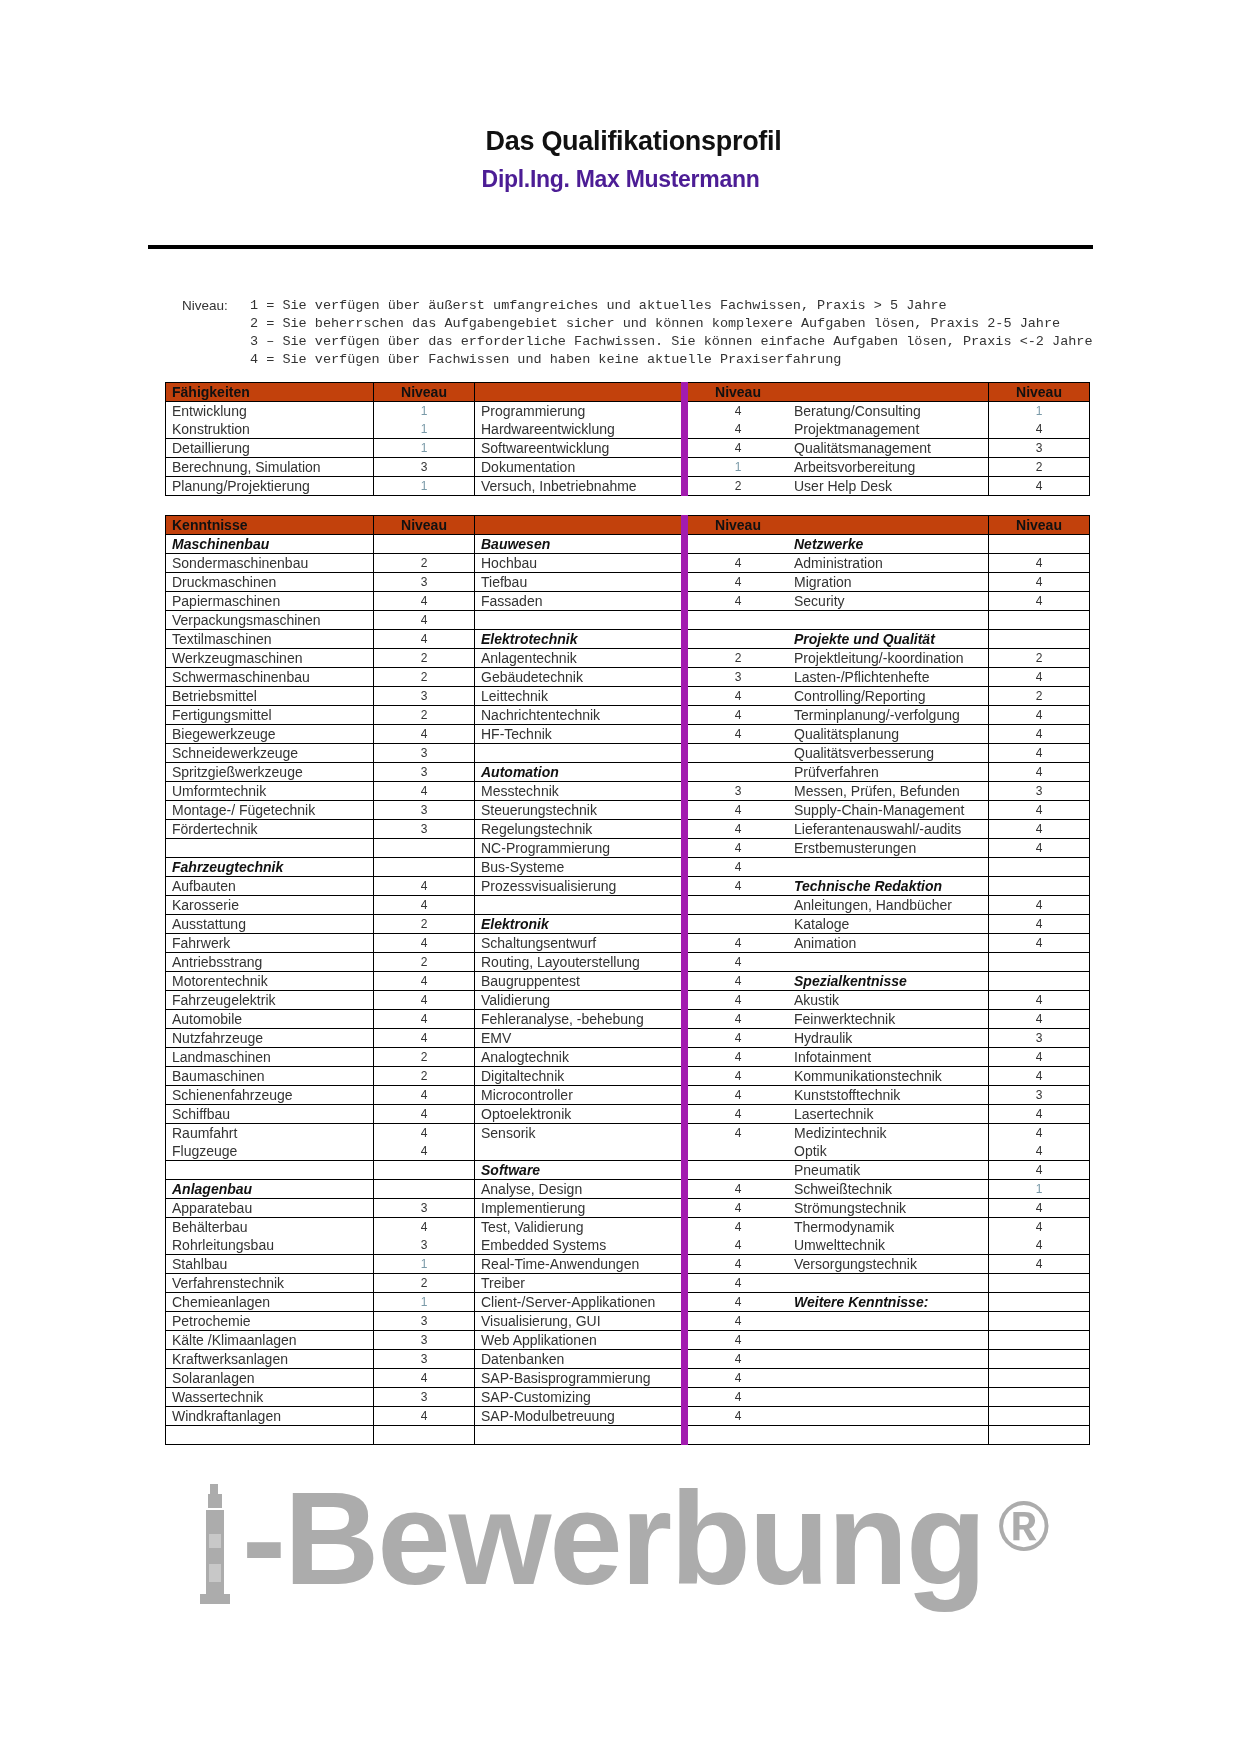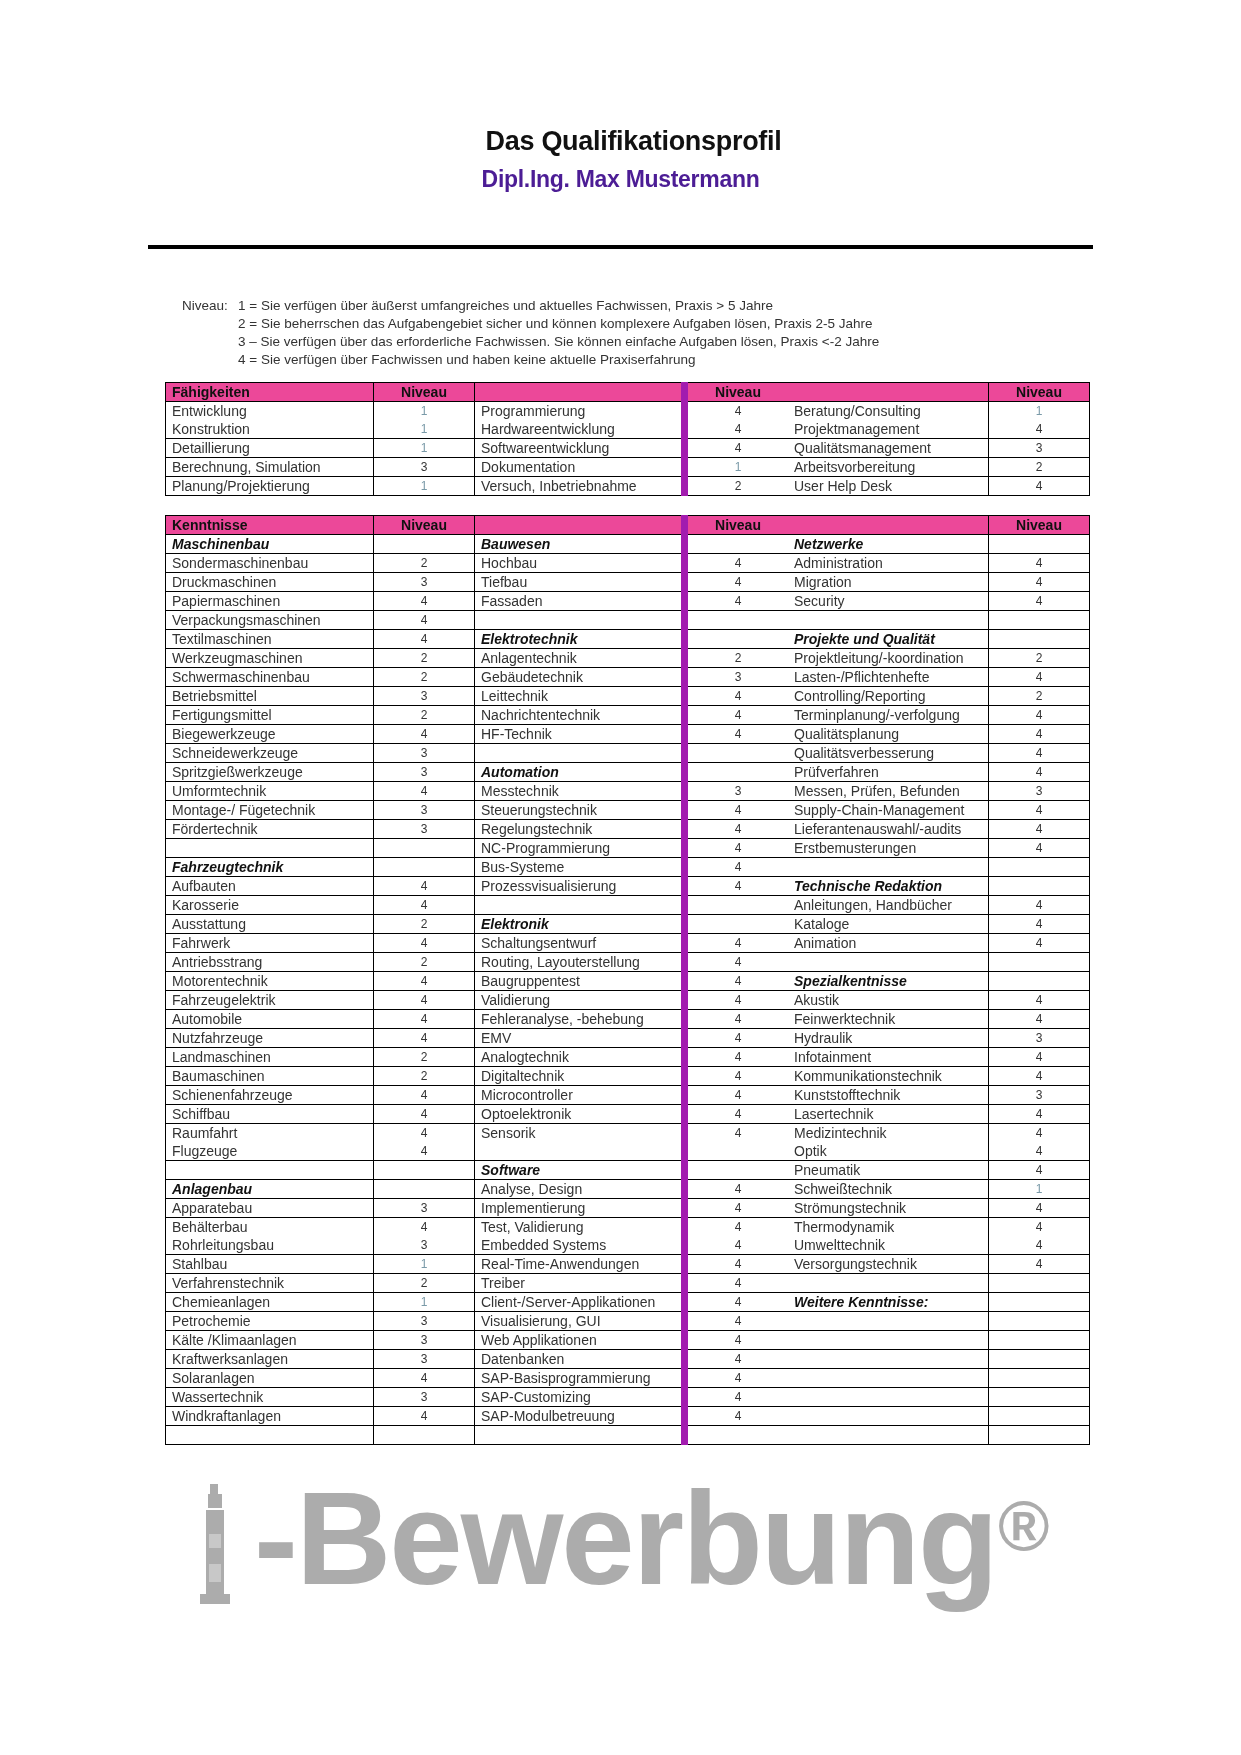--- a/index.html
+++ b/index.html
@@ -2,41 +2,41 @@
 <html><head>
 <meta charset="utf-8">
 <style>
   html,body{margin:0;padding:0;background:#fff;}
   body{width:1241px;height:1755px;position:relative;font-family:"Liberation Sans",sans-serif;color:#222;overflow:hidden;}
   .title{position:absolute;left:0;width:1241px;top:126px;text-align:center;font-weight:bold;font-size:27px;color:#111;letter-spacing:-0.3px;padding-left:13px;}
   .subtitle{position:absolute;left:0;width:1241px;top:166px;text-align:center;font-weight:bold;font-size:23px;color:#4c1d95;letter-spacing:-0.3px;}
   .rule{position:absolute;left:148px;top:245px;width:945px;height:4px;background:#000;}
   .legend{position:absolute;left:170px;top:297px;font-size:13.5px;color:#333;line-height:18px;}
   .legend .lbl{position:absolute;left:0;top:0;margin-left:12px;}
-  .legend .lines{position:absolute;left:68px;top:0;white-space:nowrap;}
+  .legend .lines{position:absolute;left:80px;top:0;white-space:nowrap;font-family:Liberation Mono, monospace;}
   table{position:absolute;left:165px;border-collapse:collapse;font-size:14px;color:#333;table-layout:fixed;}
   td,th{padding:0 6px;height:18px;line-height:18px;white-space:nowrap;overflow:hidden;}
-  th{background:#ec4899;font-weight:bold;color:#111;text-align:left;border-top:1px solid #000;border-bottom:1px solid #000;}
+  th{background:#c2410c;font-weight:bold;color:#111;text-align:left;border-top:1px solid #000;border-bottom:1px solid #000;}
   th.n{text-align:center;}
   td.n{text-align:center;font-size:12px;}
   td.n.lvl1{color:#7a9aa8;}
   td.b{font-weight:bold;color:#111;font-style:italic;}
   .c1{width:195px;border-left:1px solid #000;border-right:1px solid #000;}
   .c2{width:88px;border-right:1px solid #000;}
   .c3{width:194px;border-right:7px solid #a21caf;margin-top:8px;}
   .c4{width:88px;}
   .c5{width:188px;border-right:1px solid #000;}
   .c6{width:88px;border-right:1px solid #000;}
   tr.line td{border-bottom:1px solid #000;}
   tr.noline td{border-bottom:none;}
   tr.last td{border-bottom:1px solid #000;}
   #t1{top:382px;}
   #t2{top:515px;}
   .logo{position:absolute;left:198px;top:1476px;height:150px;width:880px;}
-  .logo .word{position:absolute;left:44px;top:-12px;font-size:132px;font-weight:bold;color:#acacac;letter-spacing:-2px;line-height:150px;margin-left:12px;}
+  .logo .word{position:absolute;left:44px;top:-12px;font-size:132px;font-weight:bold;color:#acacac;letter-spacing:-2px;line-height:150px;}
   .logo .reg{position:absolute;left:800px;top:10px;font-size:70px;color:#acacac;font-weight:bold;line-height:80px;}
   .lighthouse{position:absolute;left:0;top:8px;width:34px;height:120px;}
 </style>
 </head>
 <body>
 
 <div class="title">Das Qualifikationsprofil</div>
 <div class="subtitle">Dipl.Ing. Max Mustermann</div>
 <div class="rule"></div>
 

